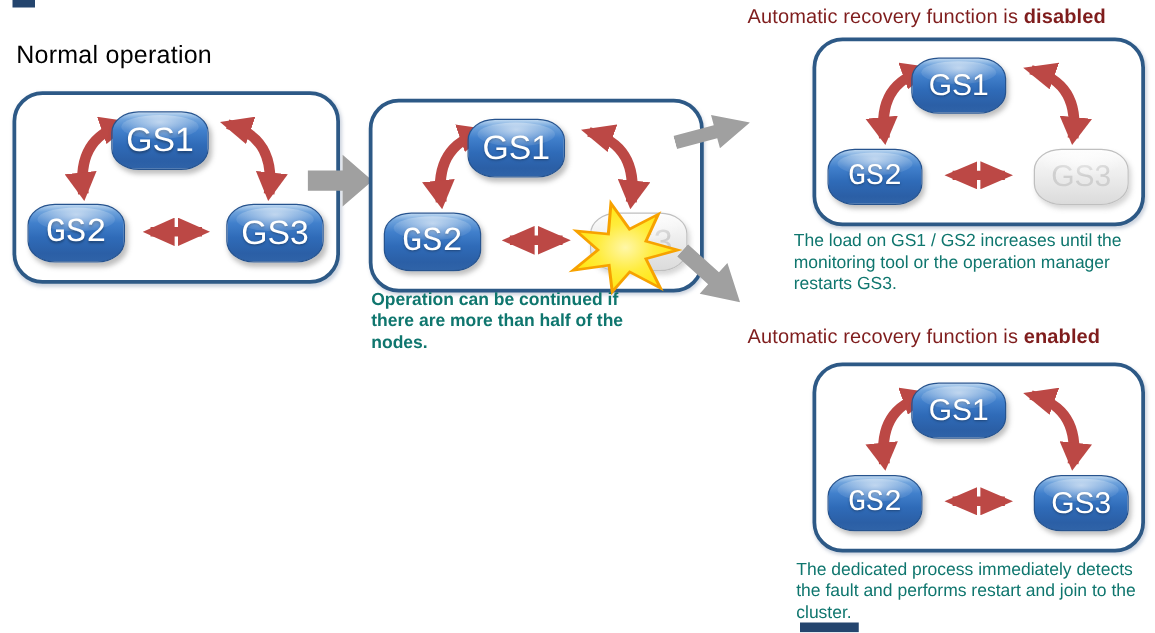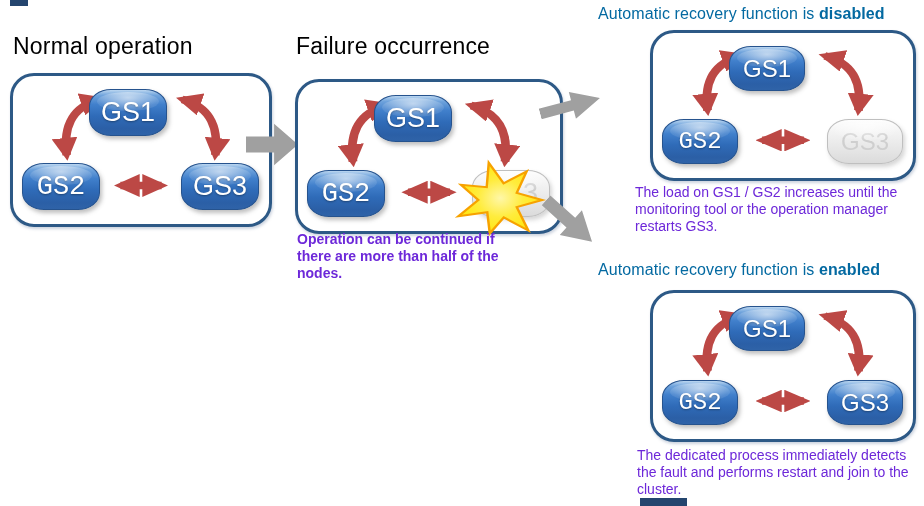--- a/index.html
+++ b/index.html
@@ -2,27 +2,27 @@
 <html><head>
 <meta charset="utf-8">
 <style>
   html,body{margin:0;padding:0;background:#fff;}
   .canvas{
     position:relative;width:924px;height:506px;background:#fff;overflow:hidden;
     font-family:"Liberation Sans","DejaVu Sans",sans-serif;
   }
   
   .panel-title{
-    position:absolute;font-size:23px;color:#000;letter-spacing:.2px;white-space:nowrap;
+    position:absolute;font-size:20px;color:#000;letter-spacing:.2px;white-space:nowrap;
   }
   .outcome-title{
-    position:absolute;font-size:16px;color:#0369a1;white-space:nowrap;letter-spacing:.1px;
+    position:absolute;font-size:16px;color:#7f1d1d;white-space:nowrap;letter-spacing:.1px;
   }
   .caption{
-    position:absolute;font-size:14px;line-height:1.23;color:#6d28d9;
+    position:absolute;font-size:14px;line-height:1.23;color:#0f766e;
   }
   
   .cluster-box{
     position:absolute;background:#fff;border:3px solid #2D5986;border-radius:24px;
     box-shadow:1px 2px 3px rgba(110,130,160,.35);
     padding-left:32px;
   }
   .arrows{position:absolute;left:0;top:0;width:100%;height:100%;overflow:visible;}
   
   .node{
@@ -87,21 +87,20 @@
     <div class="node n-left">
         <span>GS2</span>
       </div>
     <div class="node n-right">
         <span>GS3</span>
       </div>
   </div>
 
   <div class="gray-arrow" style="left:246px;top:122px;width:52px;height:45px;"></div>
 
-  <div class="panel-title" style="left:296px;top:33px;">Failure occurrence</div>
   <div class="cluster-box" style="left:295px;top:79px;width:230px;height:149px;">
     <svg class="arrows" viewBox="0 0 224 146" preserveAspectRatio="none">
       <defs>
         <marker id="ah2" viewBox="0 0 10 10" refX="7.5" refY="5" markerWidth="3" markerHeight="3" orient="auto-start-reverse">
           <path d="M0 0 L10 5 L0 10 Z" fill="#BC4845"></path>
         </marker>
       </defs>
       <g stroke="#BC4845" stroke-width="7.5" fill="none">
         <path d="M76 23 C 50 31 44 52 47 78" marker-start="url(#ah2)" marker-end="url(#ah2)"></path>
         <path d="M148 23 C 174 31 180 52 177 78" marker-start="url(#ah2)" marker-end="url(#ah2)"></path>

